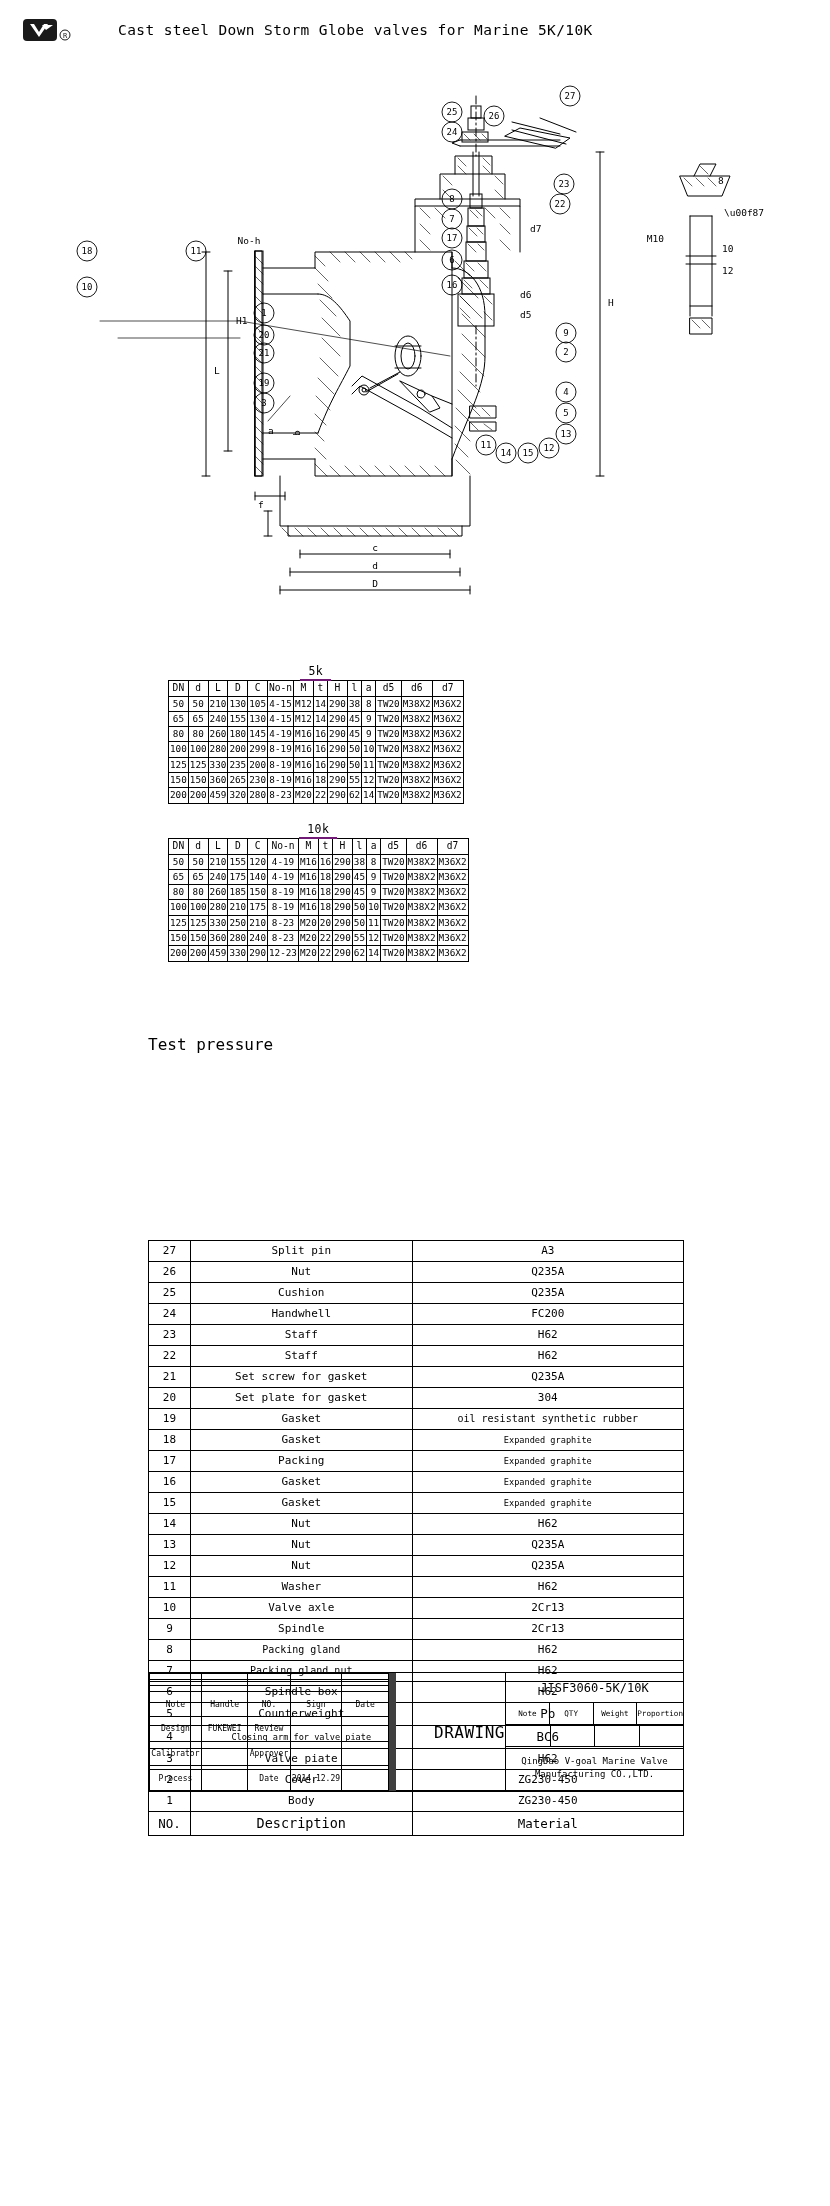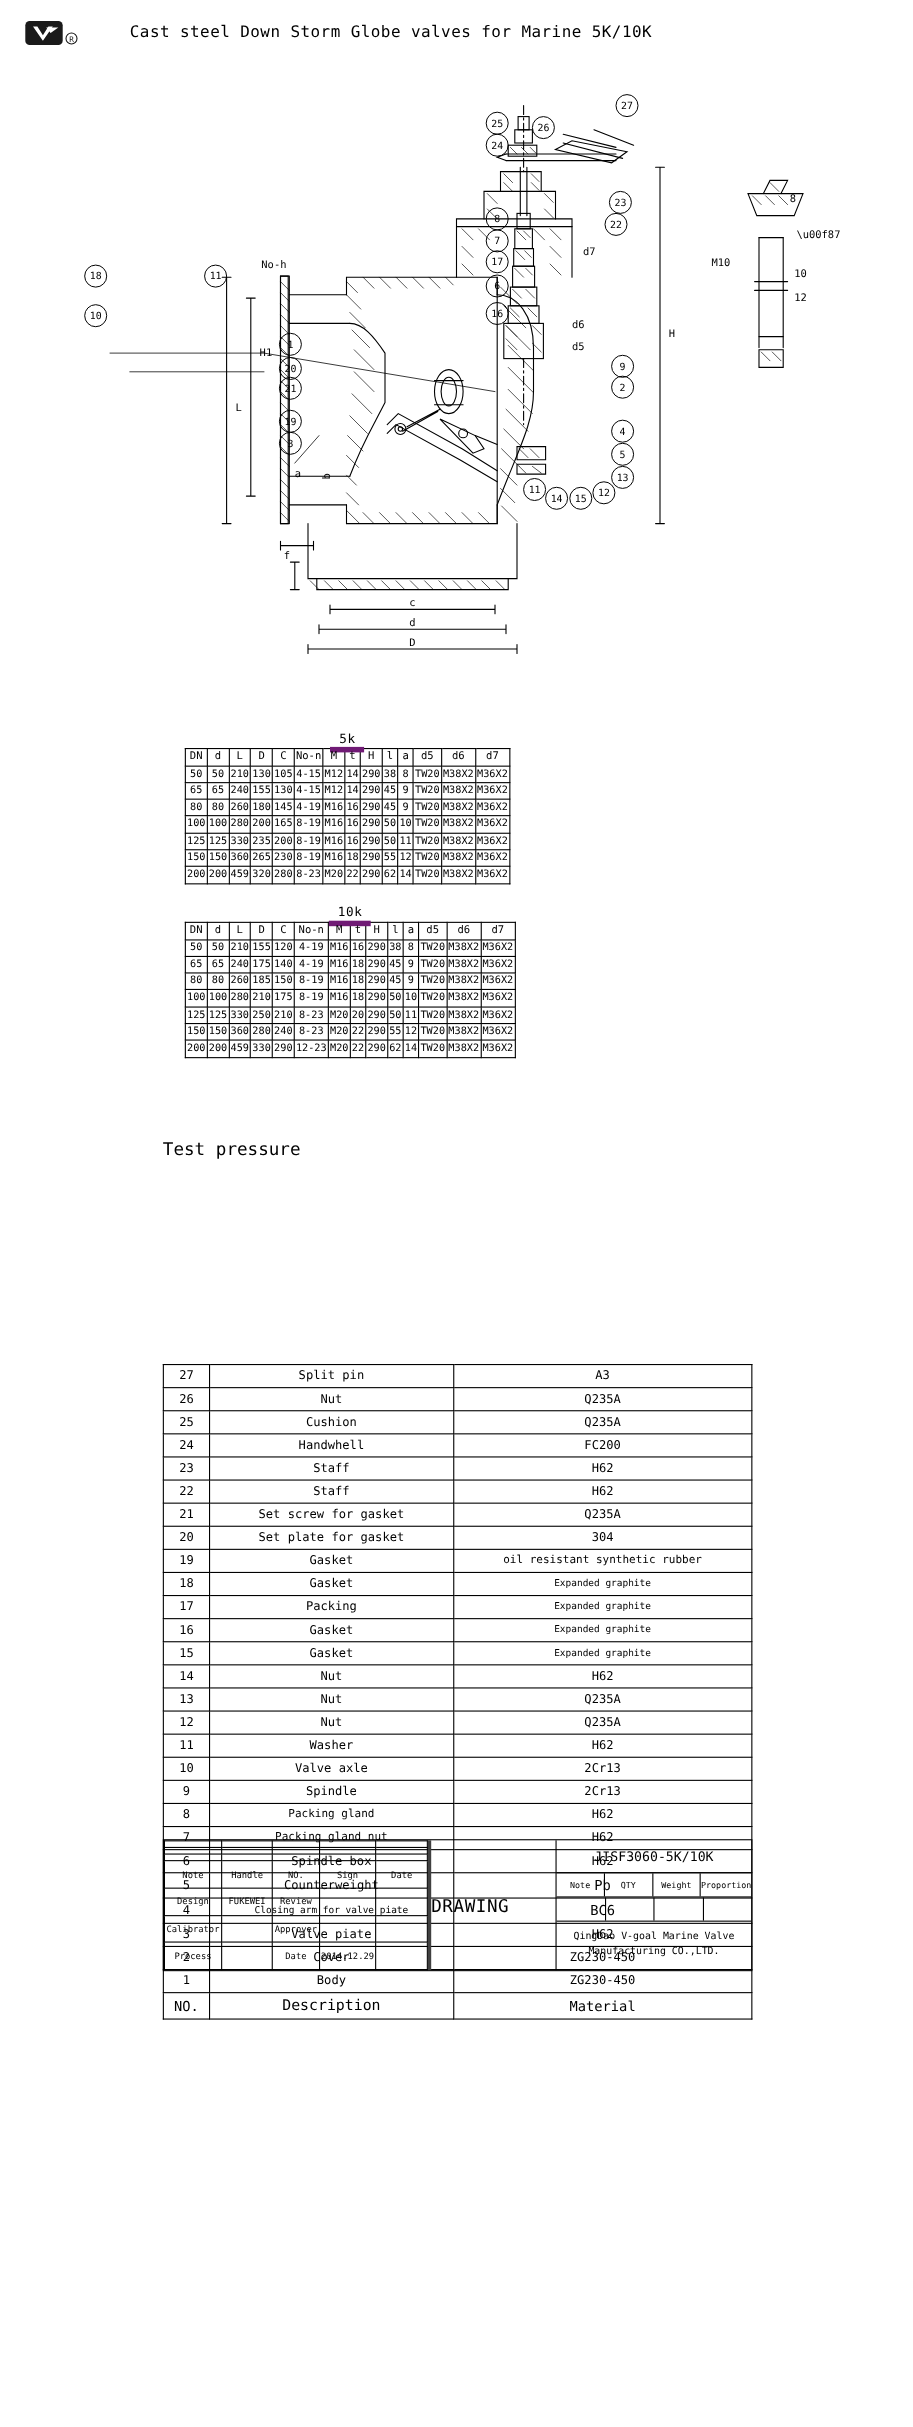--- a/index.html
+++ b/index.html
@@ -26,21 +26,21 @@
   
   .drawing { position: absolute; left: 0; top: 56px; width: 830px; height: 590px; }
   .drawing svg { display: block; }
 
   
   .tbl-wrap { position: absolute; }
   .tbl-caption {
     text-align: center; font-size: 11.5px; margin-bottom: 2px;
     letter-spacing: 0.5px;
   }
-  .tbl-caption span { border-bottom: 5px solid #701a75; padding: 0 8px 1px 8px; }
+  .tbl-caption span { border-bottom: 2px solid #701a75; padding: 0 8px 1px 8px; }
   table.spec {
     border-collapse: collapse;
     font-size: 9.3px;
     line-height: 1;
   }
   table.spec td, table.spec th {
     border: 1px solid #000;
     padding: 2px 1px 3px 1px;
     text-align: center;
     font-weight: normal;
@@ -73,21 +73,21 @@
   .sz-xl { font-size: 13.5px; }
 
   
   .title-block { position: absolute; left: 148px; top: 1672px; width: 536px; height: 120px; }
   .tb-grid { position: relative; width: 536px; height: 120px; border: 1px solid #000; }
   .tb-left { position: absolute; left: 0; top: 0; width: 240px; height: 118px; }
   .tb-left table { border-collapse: collapse; width: 240px; height: 118px; font-size: 8px; }
   .tb-left table td { border: 1px solid #000; text-align: center; padding: 1px 1px; }
   .tb-mid {
     position: absolute; left: 240px; top: 0; width: 116px; height: 118px;
-    border-left: 3px solid #404040; display: flex; align-items: center; justify-content: flex-start;
+    border-left: 7px solid #404040; display: flex; align-items: center; justify-content: flex-end; padding-left: 41px;
   }
   .tb-mid .drawword { font-size: 16px; letter-spacing: 0.5px; }
   .tb-right { position: absolute; left: 356px; top: 0; width: 178px; height: 118px; border-left: 1px solid #000; }
   .tb-right .r1 {
     height: 30px; border-bottom: 1px solid #000; display: flex; align-items: center; justify-content: center;
     font-size: 12px;
   }
   .tb-right .r2 { height: 22px; border-bottom: 1px solid #000; display: flex; }
   .tb-right .r2 div {
     flex: 1; display: flex; align-items: center; justify-content: center;
@@ -414,21 +414,21 @@
           <td>9</td>
             <td>TW20</td>
           <td>M38X2</td>
             <td>M36X2</td>
         </tr>
         <tr>
           <td>100</td>
             <td>100</td>
           <td>280</td>
             <td>200</td>
-          <td>165</td>
+          <td>299</td>
             <td>8-19</td>
           <td>M16</td>
             <td>16</td>
           <td>290</td>
             <td>50</td>
           <td>10</td>
             <td>TW20</td>
           <td>M38X2</td>
             <td>M36X2</td>
         </tr>

